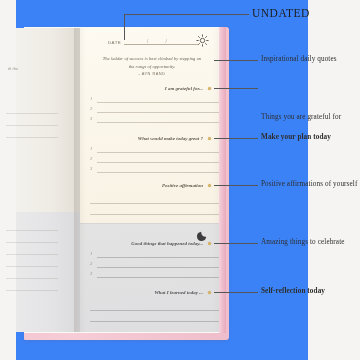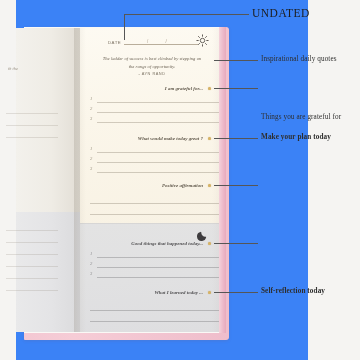--- a/index.html
+++ b/index.html
@@ -434,19 +434,21 @@
   <div class="leader" style="left:198px; top:60px; width:44px;"></div>
   <div class="callout-label" style="left:245px; top:55px;">Inspirational daily quotes</div>
 
   <div class="leader" style="left:198px; top:88px; width:44px;"></div>
   <div class="callout-label" style="left:245px; top:83px;margin-top:30px;">Things you are grateful for</div>
 
   <div class="leader" style="left:198px; top:138px; width:44px;"></div>
   <div class="callout-label" style="left:245px; top:133px;font-weight:bold;">Make your plan today</div>
 
   <div class="leader" style="left:198px; top:185px; width:44px;"></div>
+  <div class="callout-label" style="left:245px; top:180px;">Positive affirmations of yourself</div>
 
   <div class="leader" style="left:198px; top:243px; width:44px;"></div>
+  <div class="callout-label" style="left:245px; top:238px;">Amazing things to celebrate</div>
 
   <div class="leader" style="left:198px; top:292px; width:44px;"></div>
   <div class="callout-label" style="left:245px; top:287px;font-weight:bold;">Self-reflection today</div>
 
 </div>
 
 </body></html>

